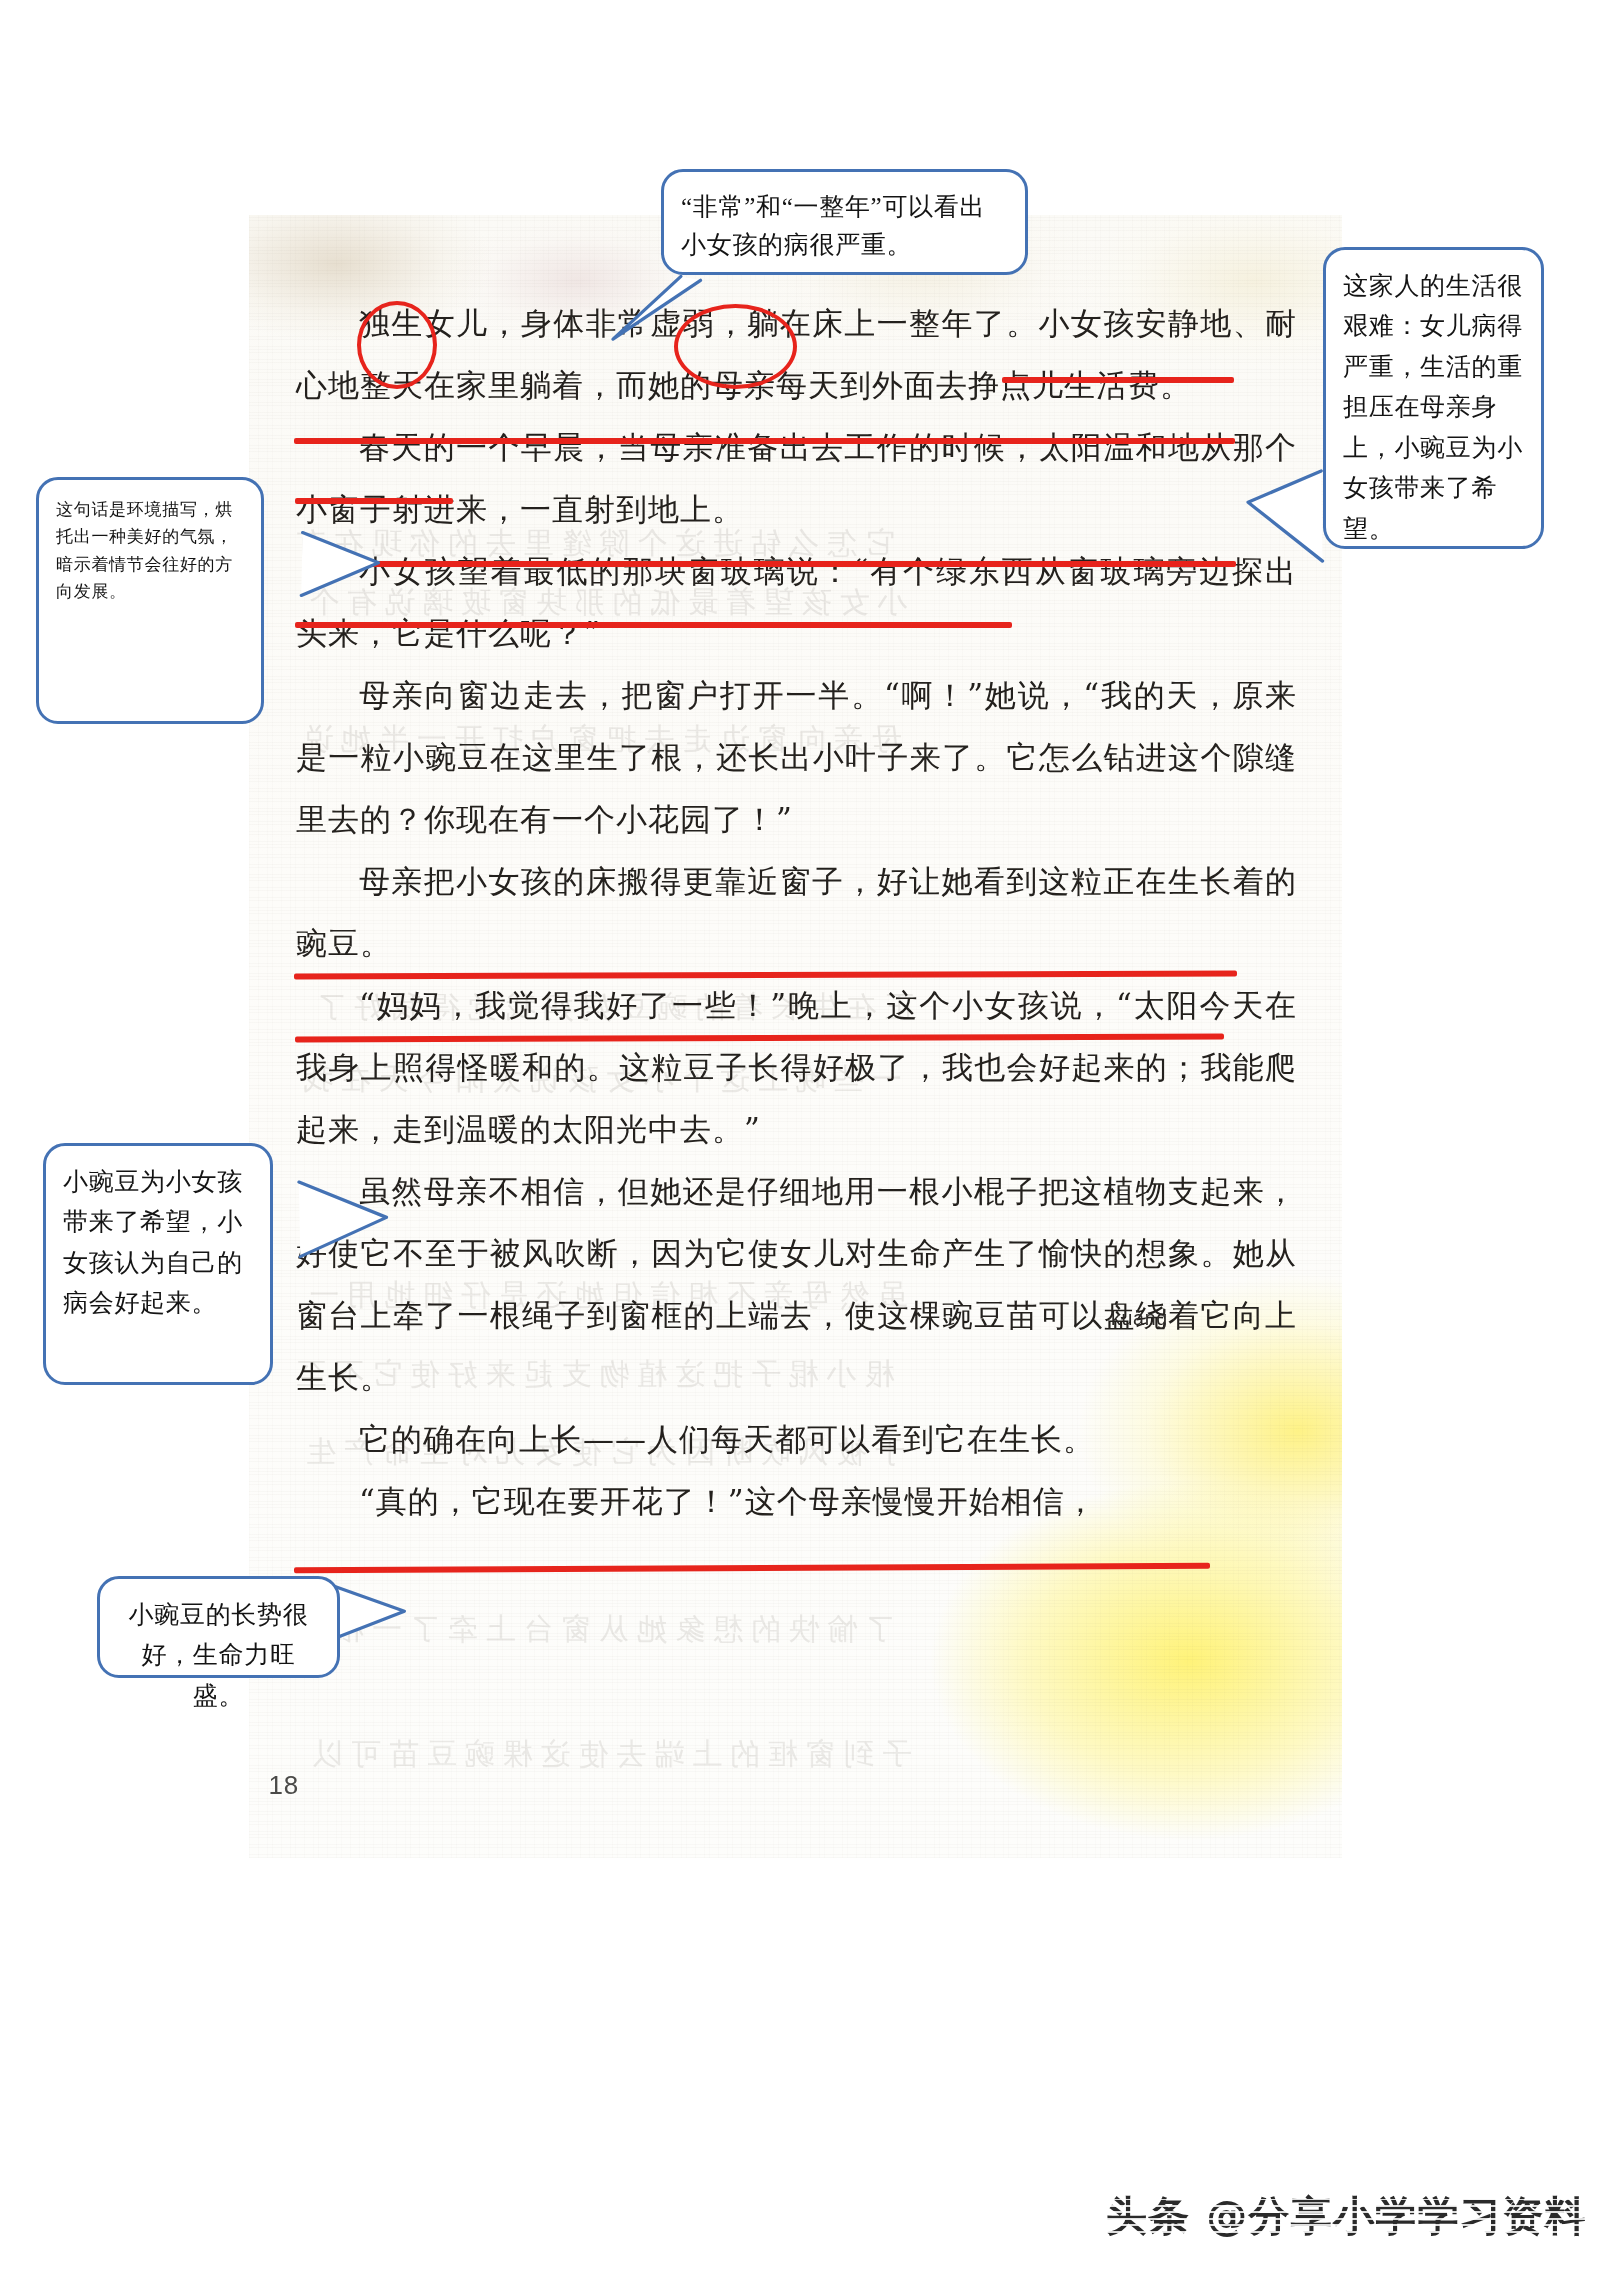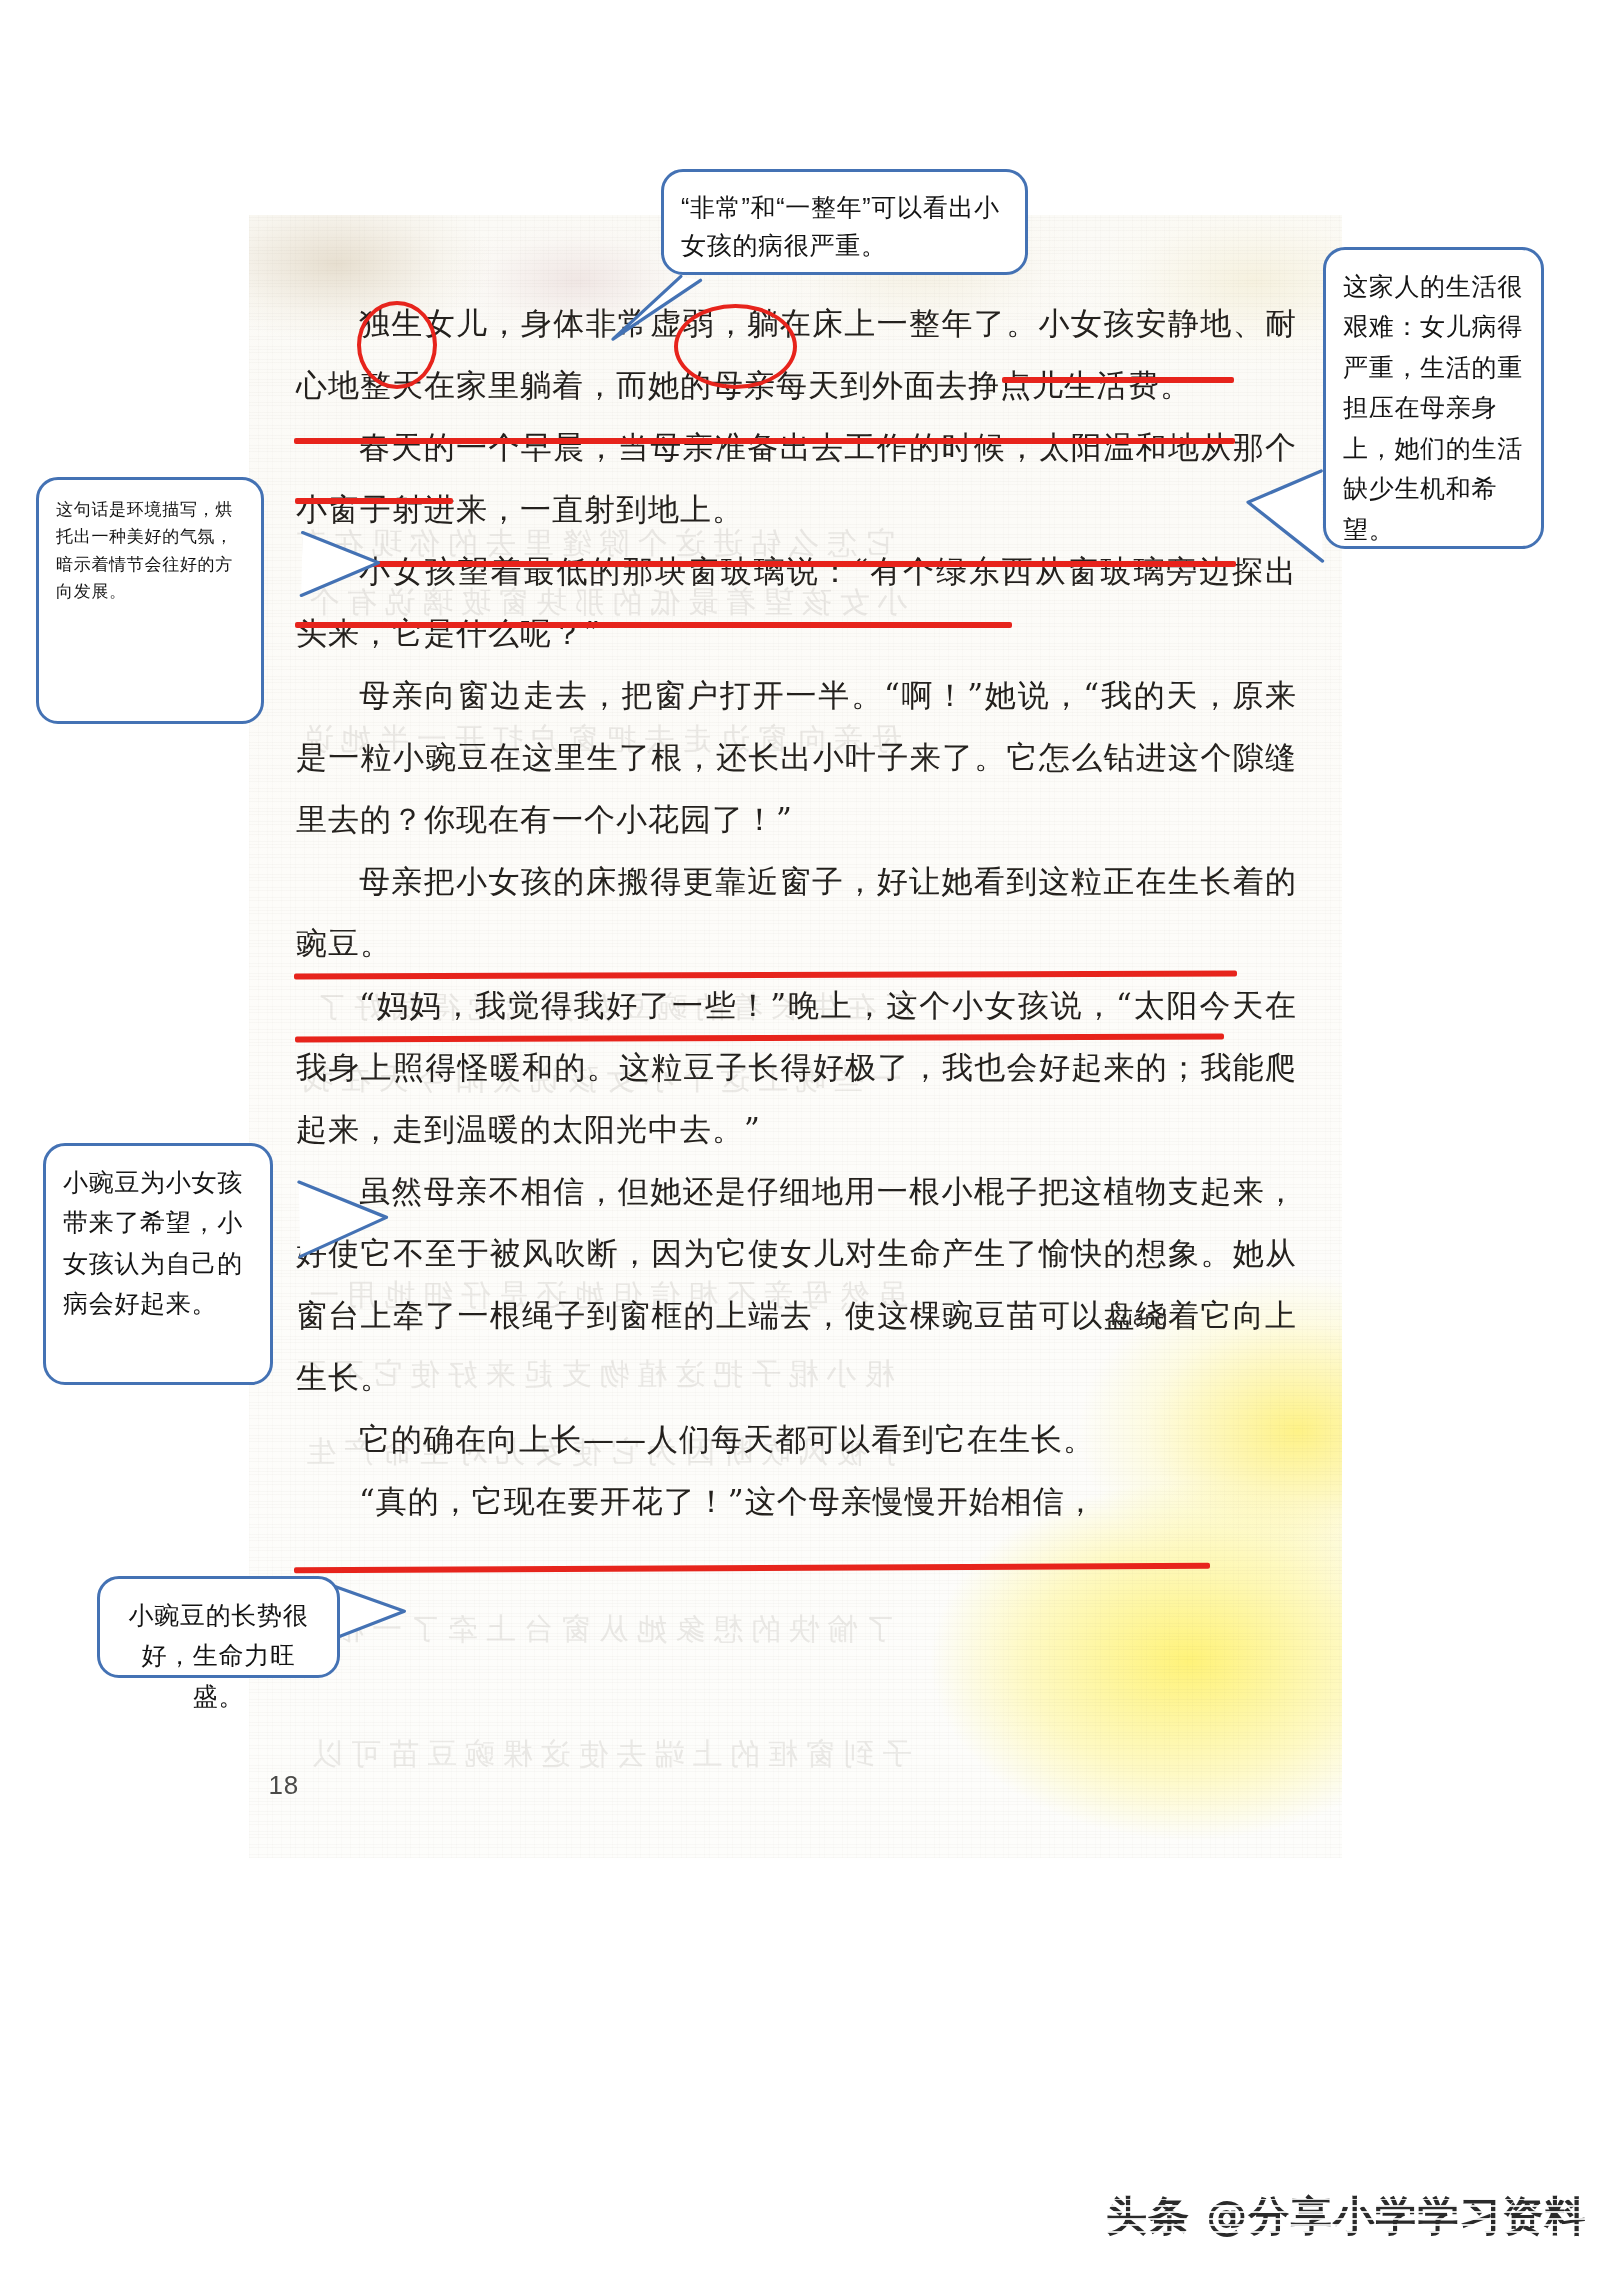--- a/index.html
+++ b/index.html
@@ -59,21 +59,21 @@
   .uline{position:absolute;background:#e8231b;border-radius:2px;}
   .ell{position:absolute;border:4.6px solid #e8231b;border-radius:50%;}
 
   
   .pinyin{position:absolute;font-family:"Liberation Sans","DejaVu Sans",sans-serif;
           font-size:19.6px;color:#2b2826;letter-spacing:0.7px;}
 
   
   .callout{
     position:absolute;background:#ffffff;border:3.3px solid #4472b4;border-radius:22px;
-    font-family:Liberation Sans, sans-serif;
+    font-family:Liberation Serif, serif;
     color:#141414;box-sizing:border-box;
     padding:15.7px 17px;line-height:1.52;letter-spacing:0.7px;
     z-index:6;
   }
   .tail{position:absolute;z-index:5;}
   .tail svg{display:block;overflow:visible;}
 
   
   #wm{
     position:absolute;left:1106px;top:2189px;
@@ -165,21 +165,21 @@
   <svg width="144" height="131" viewBox="0 0 220 200">
     <polyline points="40,30 158,72 40,118" fill="#ffffff" stroke="#4472b4" stroke-width="5" stroke-linejoin="round" stroke-linecap="round"></polyline>
   </svg>
 </div>
 
 <div class="callout" style="left:661px;top:169px;width:367px;height:106px;font-size:25px;">
   <span>“非常”和“一整年”可以看出小女孩的病很严重。</span>
 </div>
 
 <div class="callout" style="left:1323px;top:247px;width:221px;height:302px;font-size:25px;line-height:1.62;">
-  <span>这家人的生活很艰难：女儿病得严重，生活的重担压在母亲身上，她们的生活缺少生机和希望。</span>
+  <span>这家人的生活很艰难：女儿病得严重，生活的重担压在母亲身上，小豌豆为小女孩带来了希望。</span>
 </div>
 
 <div class="callout" style="left:36px;top:477px;width:228px;height:247px;font-size:17px;line-height:1.62;">
   <span>这句话是环境描写，烘托出一种美好的气氛，暗示着情节会往好的方向发展。</span>
 </div>
 
 <div class="callout" style="left:43px;top:1143px;width:230px;height:242px;font-size:25px;line-height:1.62;">
   <span>小豌豆为小女孩带来了希望，小女孩认为自己的病会好起来。</span>
 </div>
 

